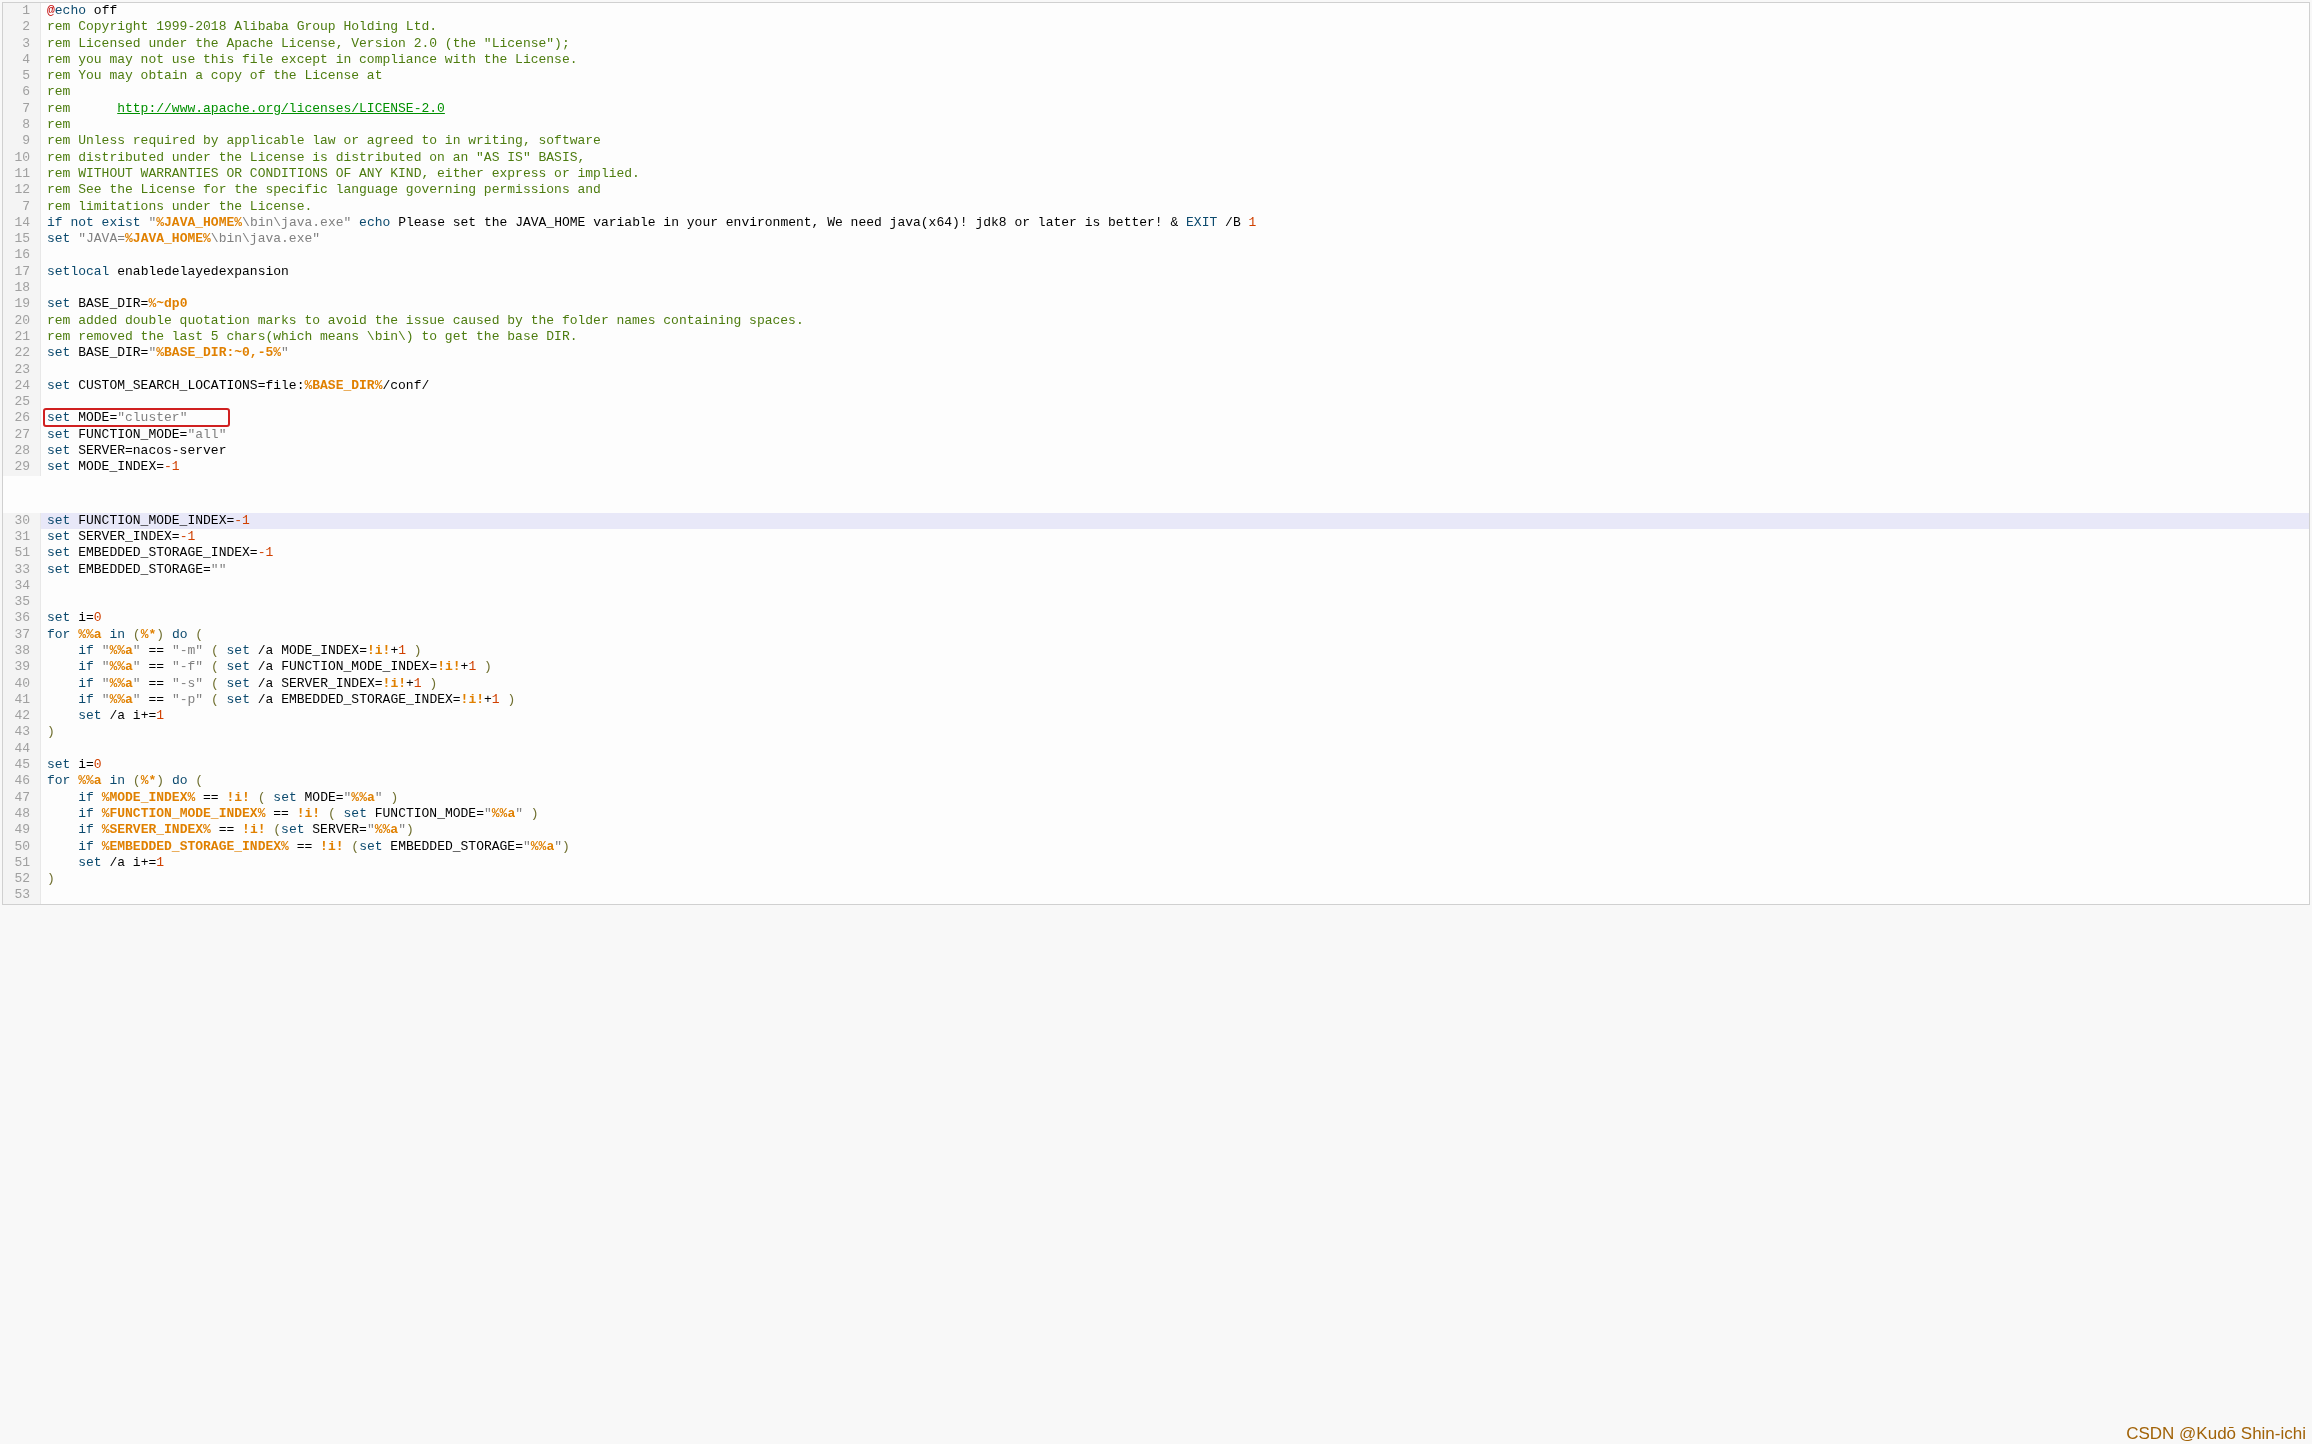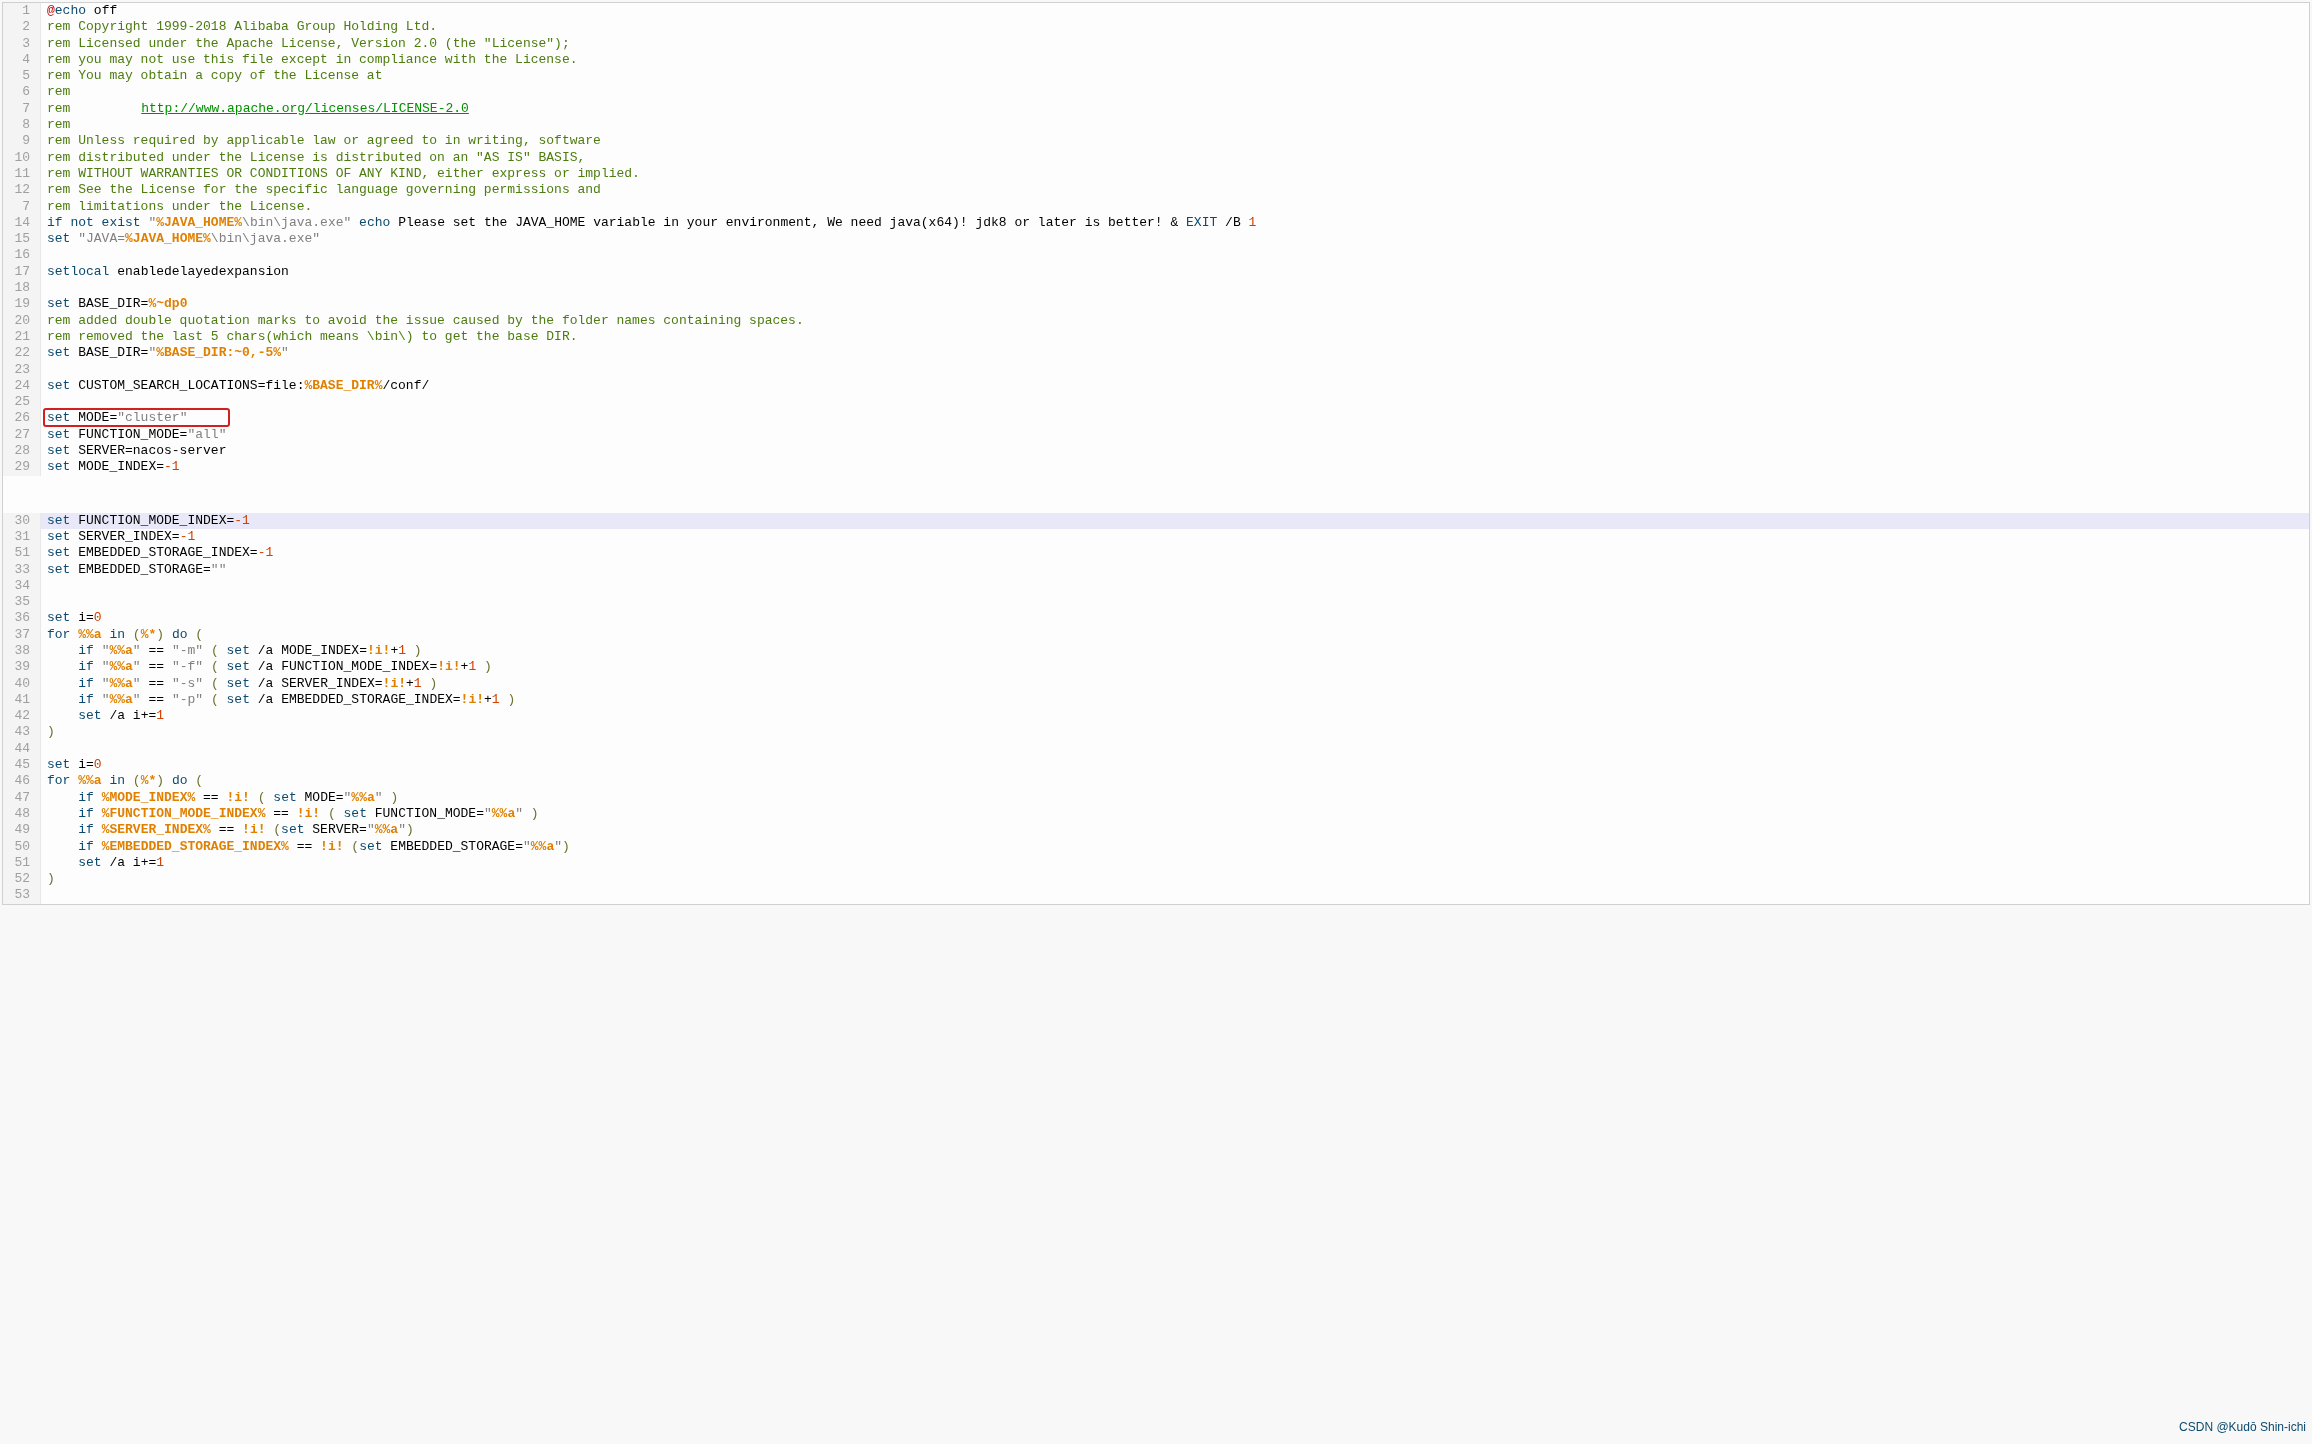--- a/index.html
+++ b/index.html
@@ -40,35 +40,35 @@
     white-space: pre;
     color: #000;
     flex: 1;
   }
   .kw  { color: #0c4a6e; font-weight: normal; }
   .var { color: #e08000; font-weight: bold; }
   .rem { color: #4d7c0f; }
   .num { color: #d04000; }
   .str { color: #808080; }
   .paren { color: #707030; }
-  .link { color: #009000; text-decoration: underline; margin-left: 24px; }
+  .link { color: #009000; text-decoration: underline; }
   .caret { color: #c00000; }
 
   .redbox {
     border: 2px solid #d02020;
     border-radius: 3px;
     padding: 0 2px;
     margin-left: -4px;
   }
   .watermark {
     position: fixed;
-    bottom: 10px;
+    bottom: 0;
     right: 6px;
-    color: #0c4a6e;
-    font-size: 12px;
+    color: #a16207;
+    font-size: 17px;
     font-family: Arial, sans-serif;
   }
 </style>
 </head>
 <body>
 
 <div class="editor" id="editor">
     <div class="line">
       <div class="gutter">1</div>
       <div class="code"><span class="caret">@</span><span class="kw">echo</span><span> off</span></div>

